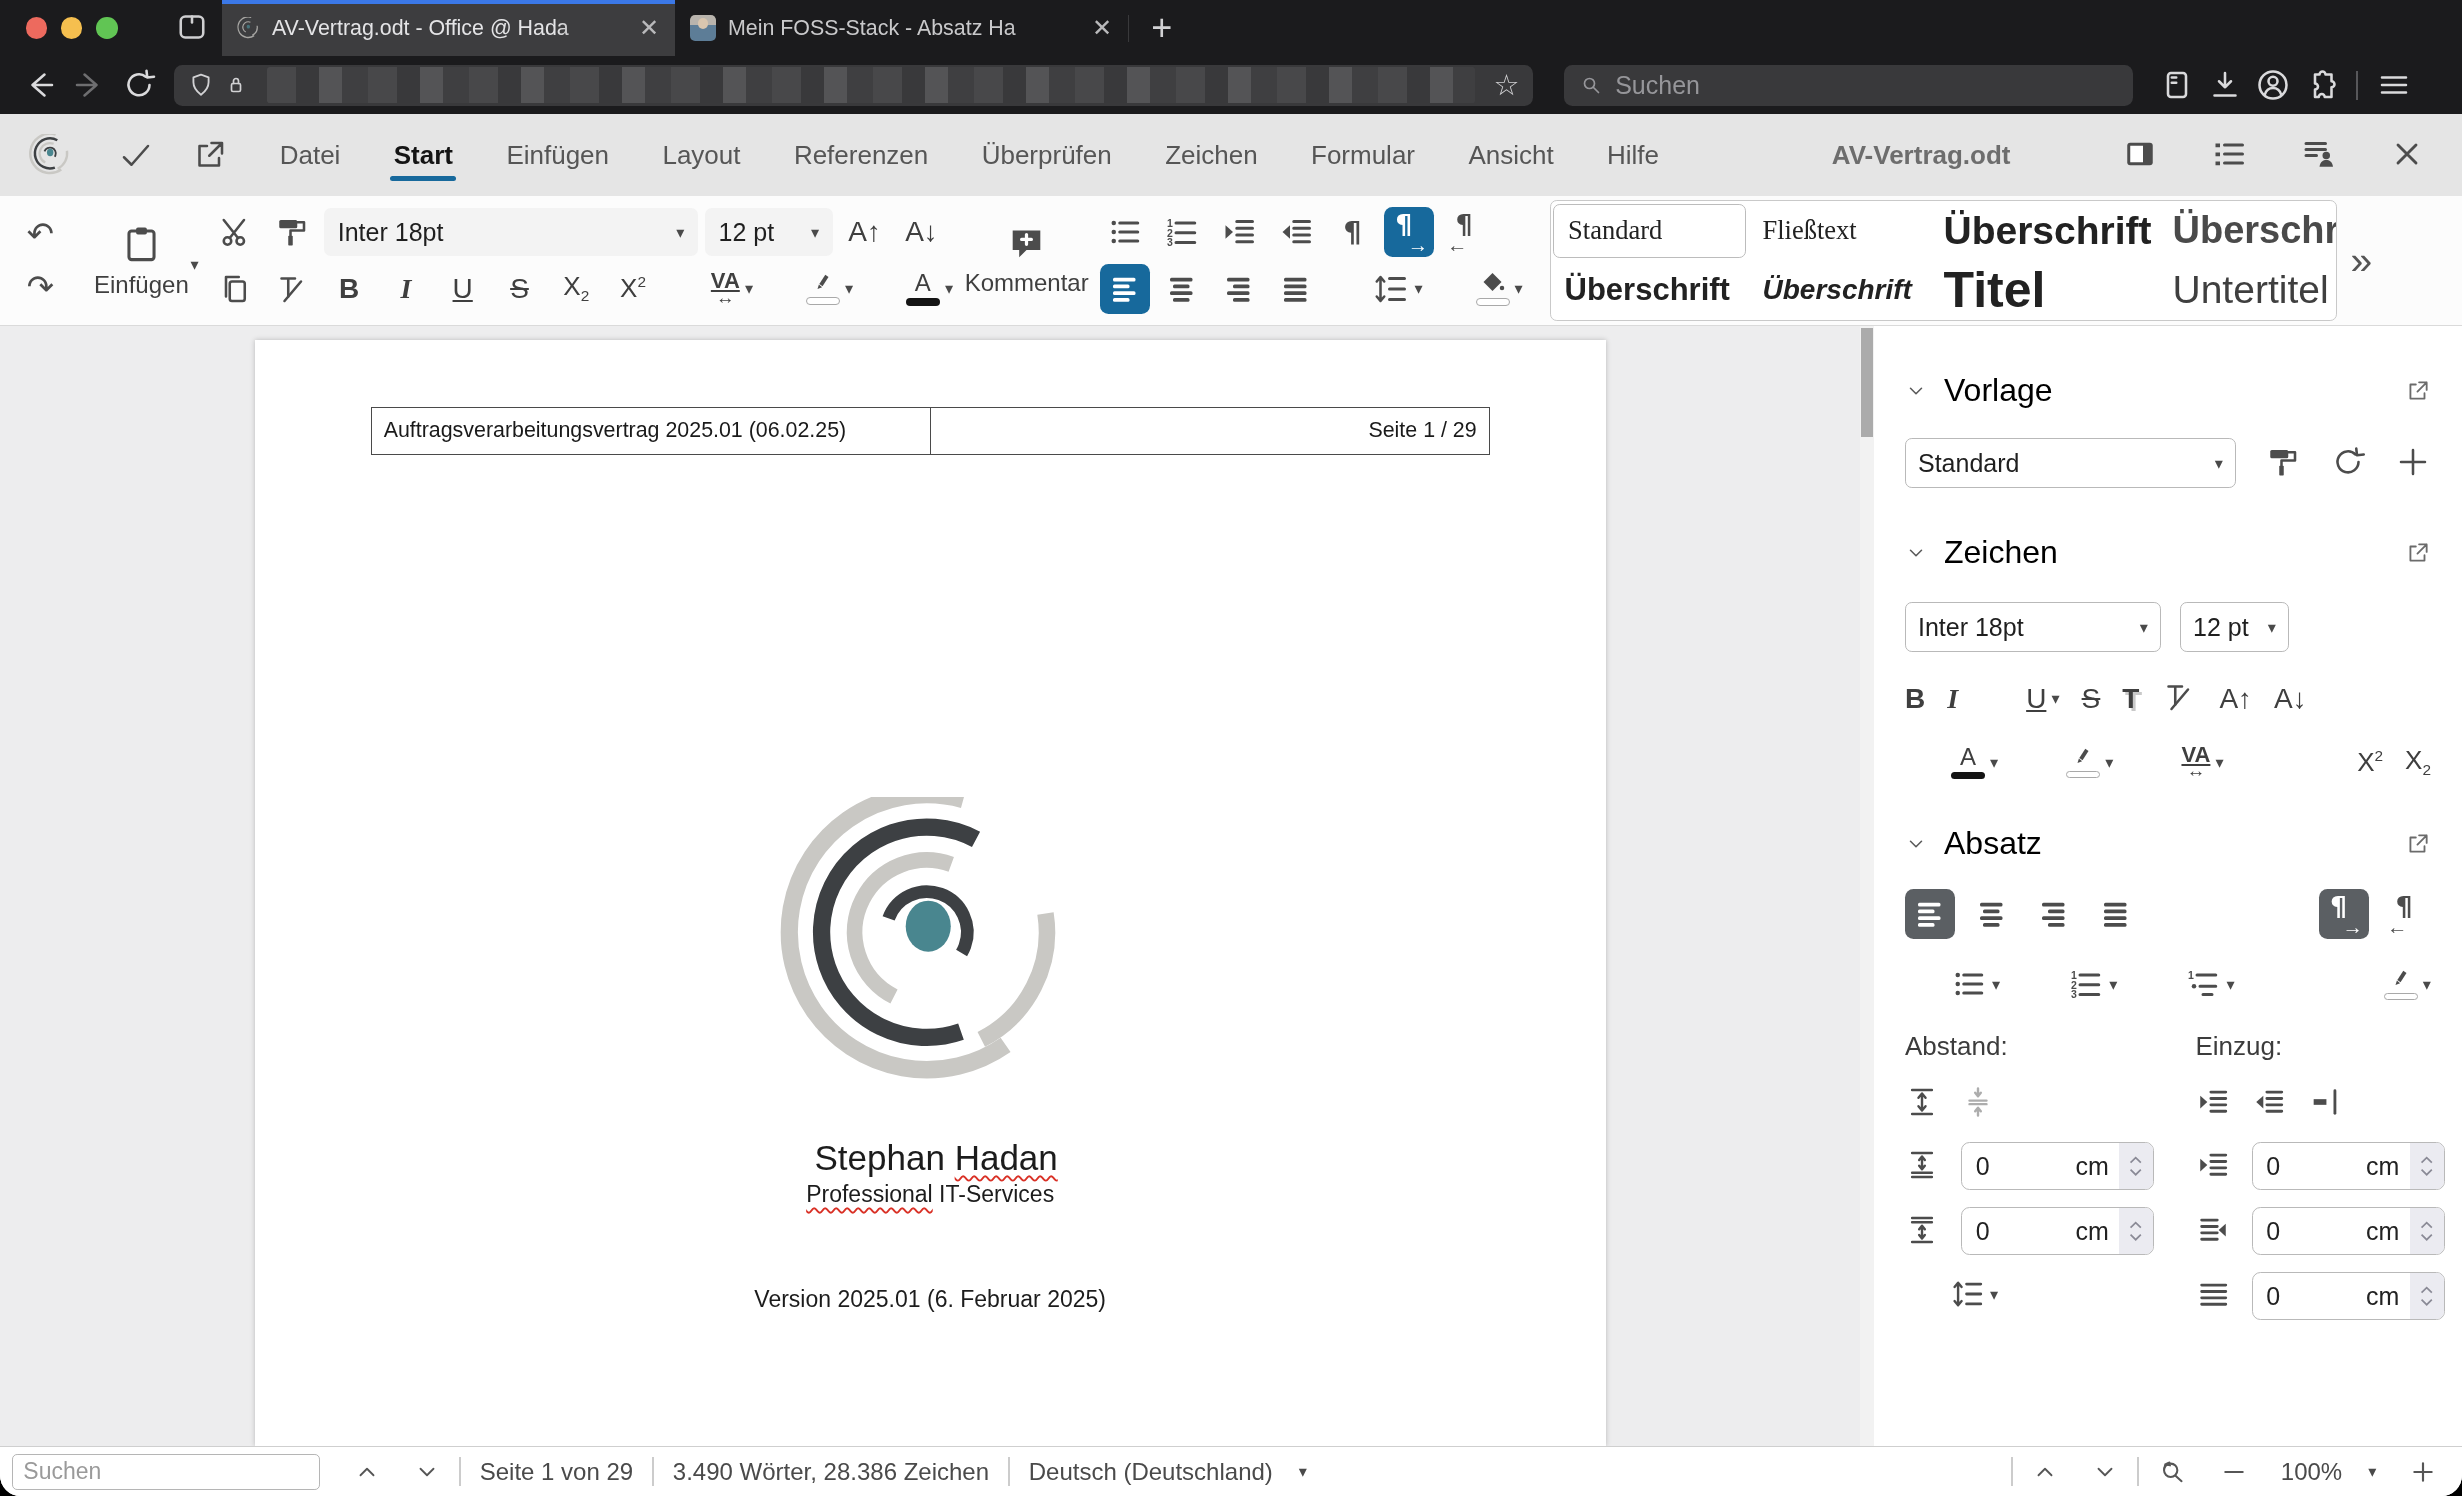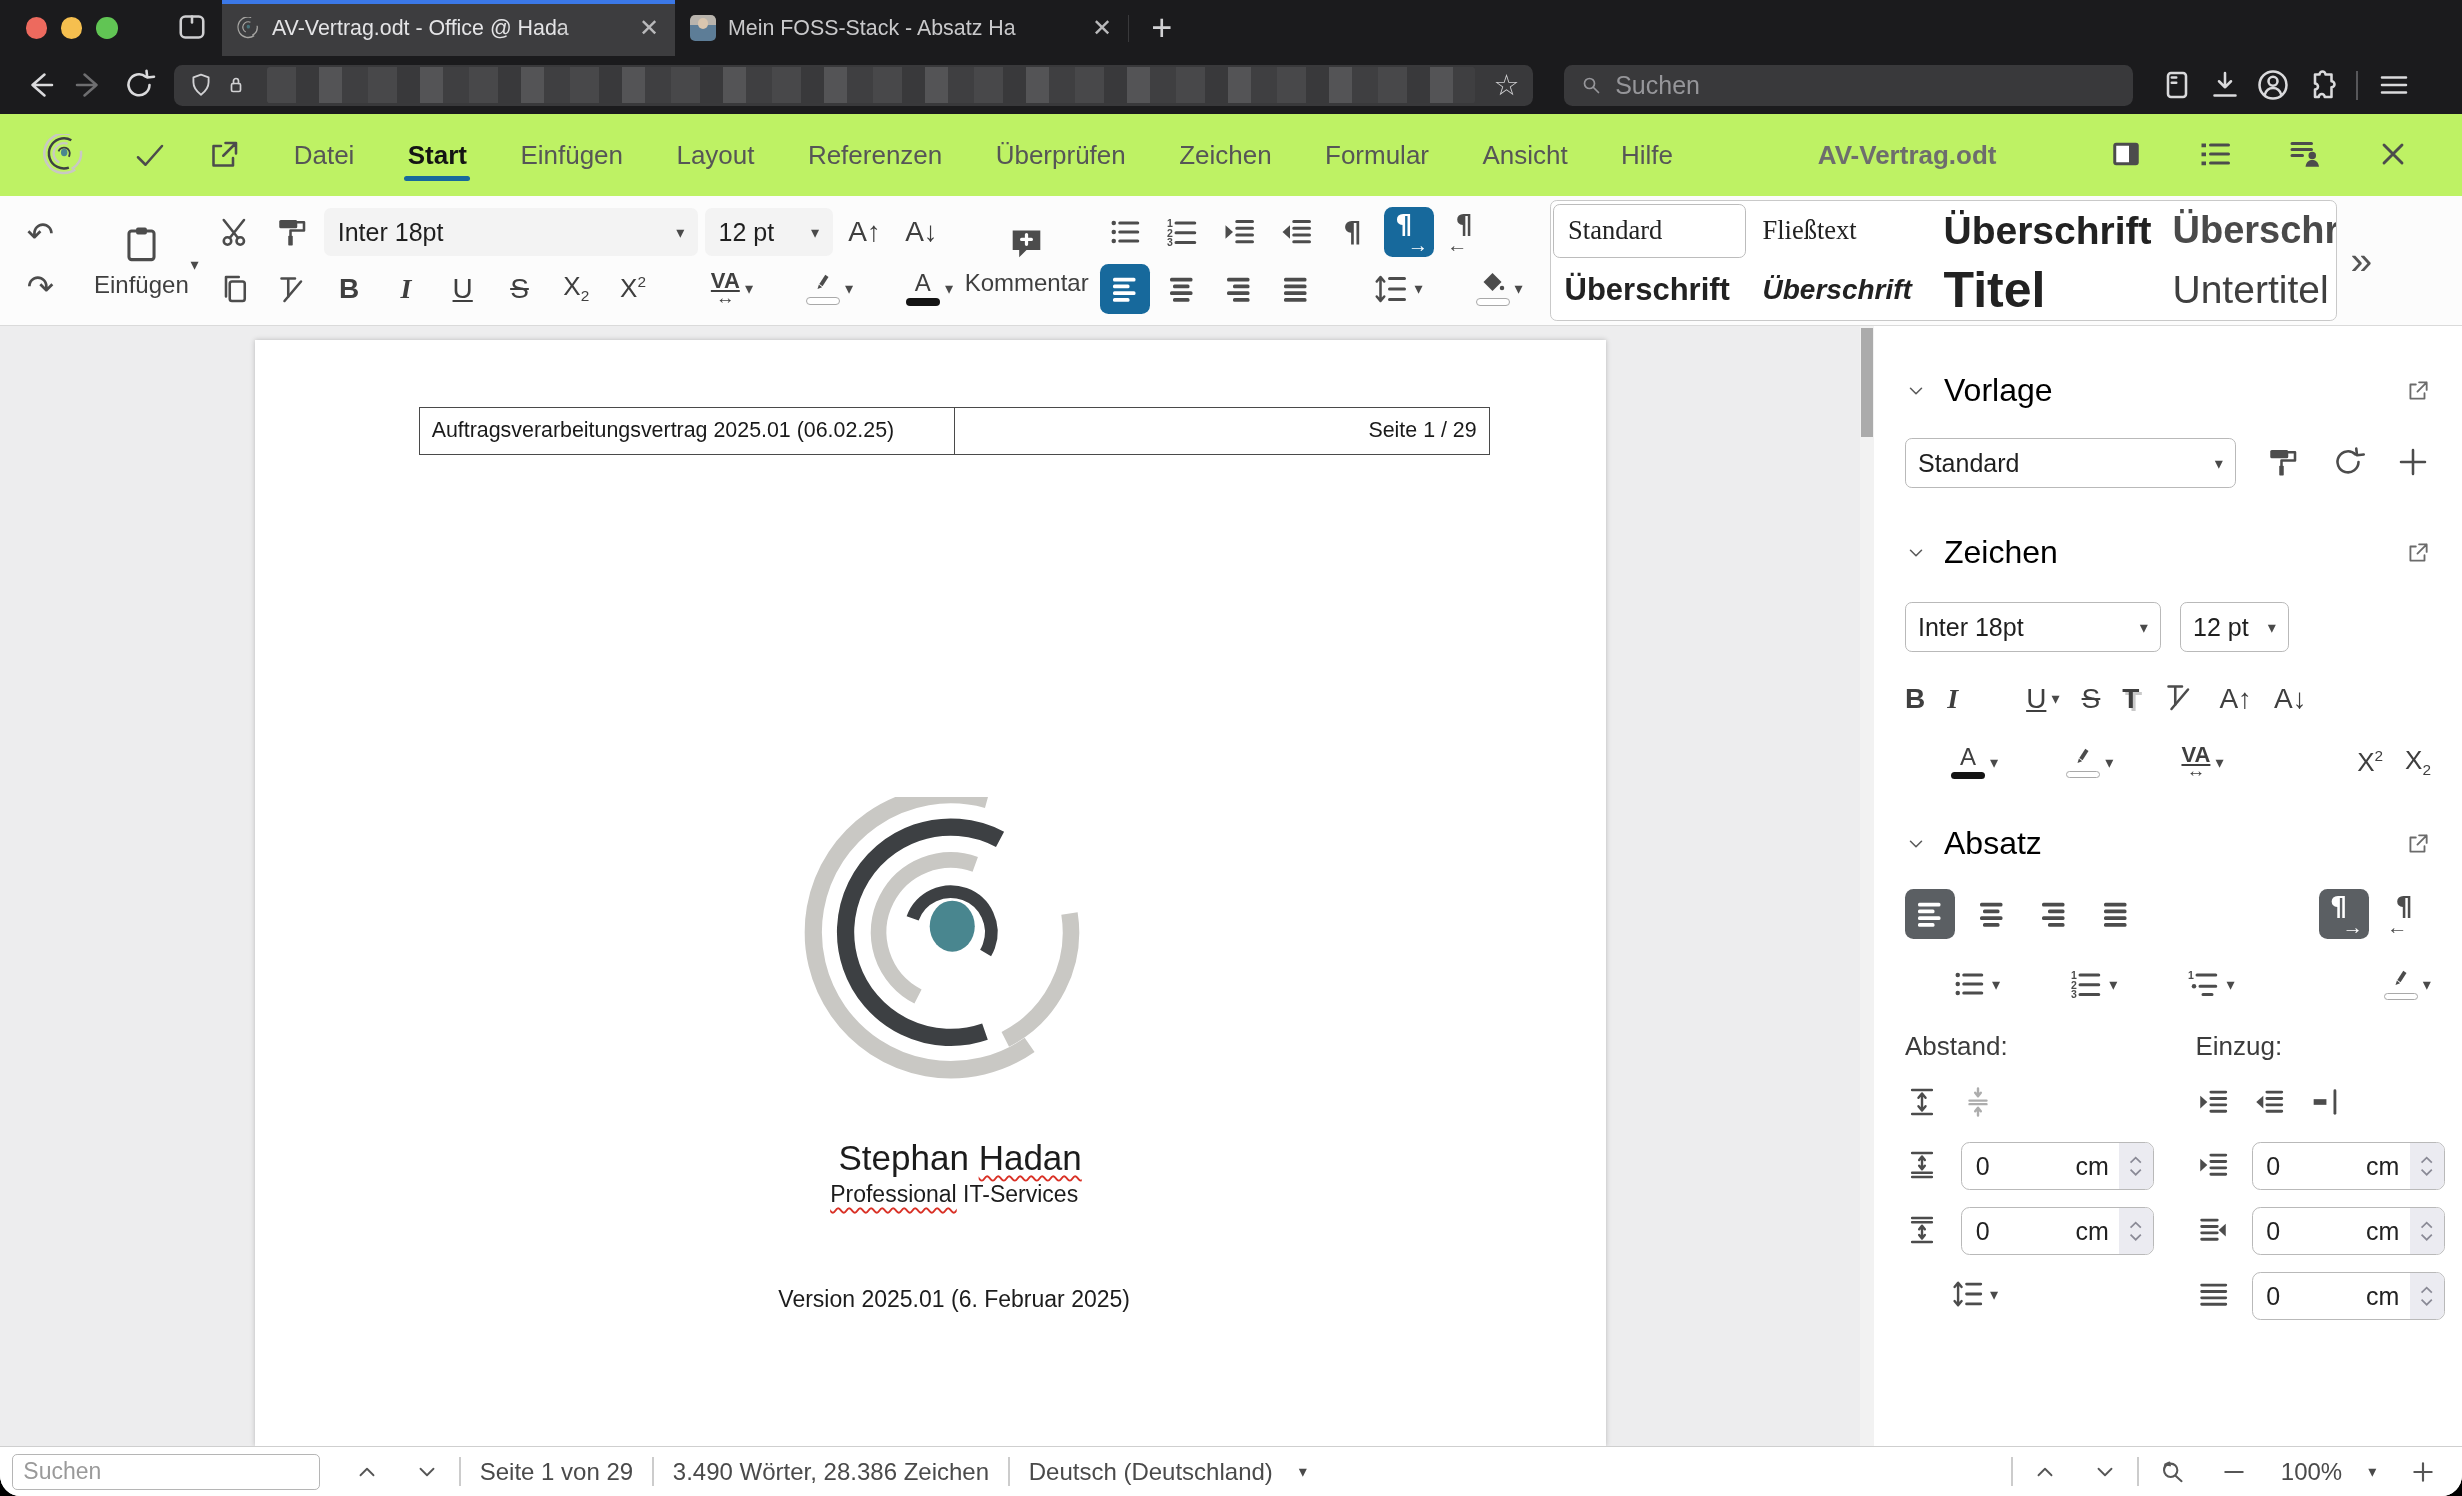--- a/index.html
+++ b/index.html
@@ -33,21 +33,21 @@
       #424244;
     -webkit-mask-image:linear-gradient(#000 0 0); opacity:.85;}
   .star { color:#d0d0d2; font-size:29px; line-height:1; }
   .searchbar { width:569px; height:41px; background:#39393b; border-radius:8.5px; display:flex; align-items:center; padding:0 15.4px; gap:12px; margin-left:22px; flex:none;}
   .searchbar input { background:transparent; border:none; outline:none; color:#cfcfd1; font-size:25px; width:100%; font-family:"Liberation Sans",sans-serif;}
   .searchbar input::placeholder { color:#96969a; }
   .nav-right { display:flex; align-items:center; gap:6.8px; margin-left:15.4px; }
   .vsep { width:1.7px; height:29px; background:#57575a; margin:0 8.5px; }
 
   
-  .menurow { height:82px; background:#bef264; display:flex; align-items:center; padding:0 43px; flex:none; }
+  .menurow { height:82px; background:#e5e5e5; display:flex; align-items:center; padding:0 29px; flex:none; }
   .applogo { width:43px; height:42px; margin-right:46px; }
   .menu-ic { color:#4c4c4c; margin-right:38px; display:flex; }
   .menuitems { display:flex; align-items:center; gap:50px; margin-left:12px; }
   .mi { font-size:26px; color:#565656; position:relative; padding:15.4px 1.7px; }
   .mi.active { color:#141414; font-weight:bold; }
   .mi.active::after { content:""; position:absolute; left:-1.7px; right:-1.7px; bottom:5.1px; height:5.1px; border-radius:2.6px; background:var(--accent); }
   .doctitle { margin-left:auto; margin-right:111px; font-size:26px; font-weight:bold; color:#6d6d6d; }
   .menur-icons { display:flex; align-items:center; gap:53px; margin-right:8.5px; }
 
   
@@ -98,21 +98,21 @@
   .g-h2 { font-weight:bold; font-size:38px; color:#4a4a4a; }
   .g-h3 { font-weight:bold; font-size:31px; }
   .g-h4 { font-weight:bold; font-style:italic; font-size:28px; }
   .g-titel { font-weight:bold; font-size:50px; }
   .g-unter { font-size:39px; color:#3f3f3f; }
   .expand { margin-left:13.7px; font-size:39px; color:#555; }
 
   
   .main { flex:1; display:flex; min-height:0; }
   .canvas { flex:1; background:#ededee; display:flex; justify-content:center; overflow:hidden; }
-  .page { width:1351px; margin-top:13.7px; background:#fff; box-shadow:0 0 5.1px rgba(0,0,0,.22);padding-left:48px; }
+  .page { width:1351px; margin-top:13.7px; background:#fff; box-shadow:0 0 5.1px rgba(0,0,0,.22); }
   .hdr-table { display:flex; margin:67px 116px 0; border:1.7px solid #4a4a4a; height:48px; }
   .hdr-cell { flex:1; display:flex; align-items:center; padding:0 12px; font-size:21.4px; color:#1a1a1a; }
   .hdr-cell.left { border-right:1.7px solid #4a4a4a; }
   .hdr-cell.right { justify-content:flex-end; }
   .logo-wrap { display:flex; justify-content:center; margin-top:342px; }
   .doc-title { text-align:center; margin-top:48px; font-size:35px; color:#1c1c1c;margin-left:12px; }
   .doc-sub { text-align:center; margin-top:3.4px; font-size:23px; color:#1c1c1c; }
   .doc-body { text-align:center; margin-top:75px; font-size:23px; color:#1c1c1c; line-height:1.45; }
   .misspell { text-decoration:underline; text-decoration-style:wavy; text-decoration-color:var(--squiggle); text-decoration-thickness:2.1px; text-underline-offset:5.1px; }
 

